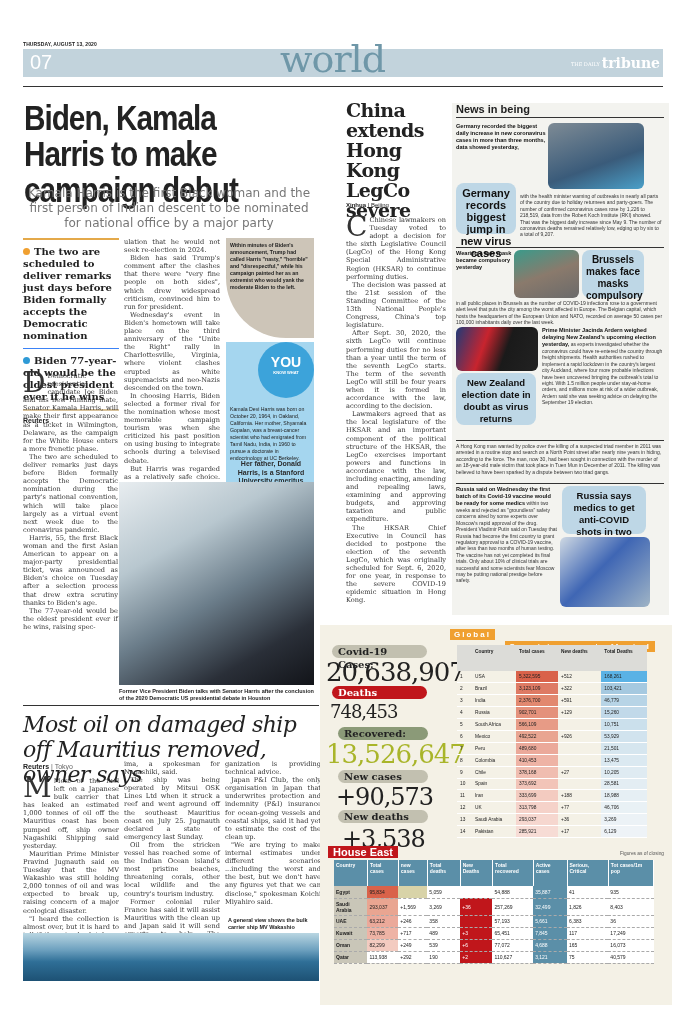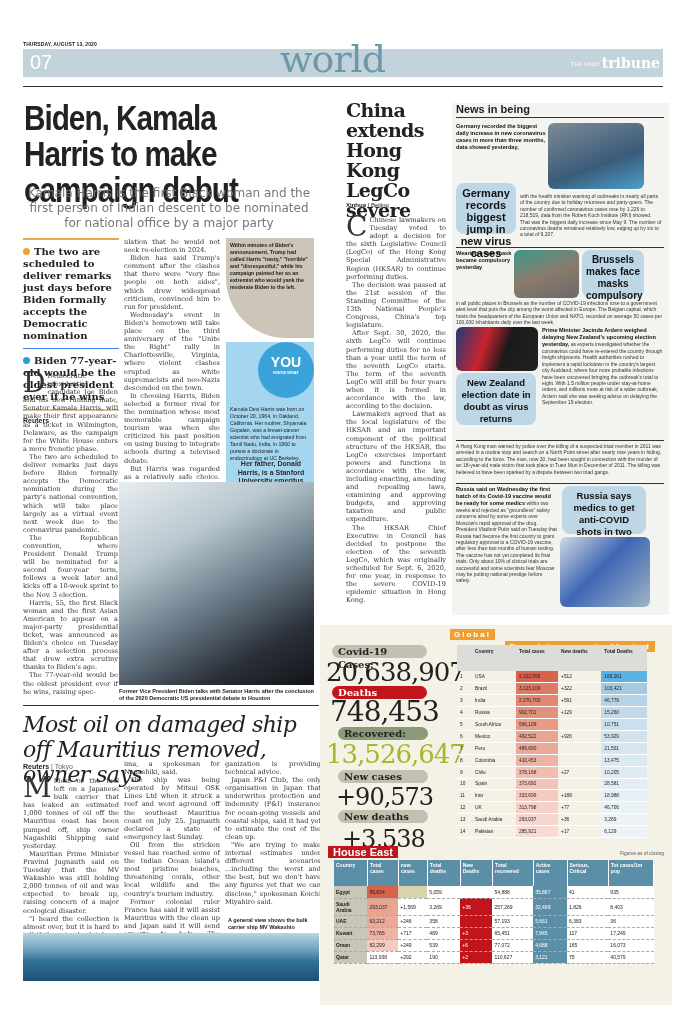--- a/index.html
+++ b/index.html
@@ -69,21 +69,20 @@
 <div class="abs h1">Biden, Kamala Harris to make campaign debut</div>
 <div class="abs dek">Kamala Harris is the first Black woman and the first person of Indian descent to be nominated for national office by a major party</div>
 <div class="abs hl">
   <div class="b"><span class="dot" style="background:#f0a030"></span><span>The two are scheduled to deliver remarks just days before Biden formally accepts the Democratic nomination</span></div>
   <div class="b b2"><span class="dot" style="background:#2e9ad6"></span><span>Biden 77-year-old would be the oldest president ever if he wins</span></div>
   <div class="byl" style="border-top:2px solid #d8c29a;padding-top:6px">Reuters</div>
 </div>
 <div class="abs col" style="left:23px;top:372px;width:95px">
   <p style="text-indent:0"><span class="drop">D</span><span>Democratic presidential candidate Joe Biden and his new running mate, Senator Kamala Harris, will make their first appearance as a ticket in Wilmington, Delaware, as the campaign for the White House enters a more frenetic phase.</span></p>
   <p>The two are scheduled to deliver remarks just days before Biden formally accepts the Democratic nomination during the party's national convention, which will take place largely as a virtual event next week due to the coronavirus pandemic.</p>
-  <p>The Republican convention, where President Donald Trump will be nominated for a second four-year term, follows a week later and kicks off a 10-week sprint to the Nov. 3 election.</p>
   <p>Harris, 55, the first Black woman and the first Asian American to appear on a major-party presidential ticket, was announced as Biden's choice on Tuesday after a selection process that drew extra scrutiny thanks to Biden's age.</p>
   <p>The 77-year-old would be the oldest president ever if he wins, raising spec-</p>
 </div>
 <div class="abs col" style="left:124px;top:238px;width:96px">
   <p style="text-indent:0">ulation that he would not seek re-election in 2024.</p>
   <p>Biden has said Trump's comment after the clashes that there were "very fine people on both sides", which drew widespread criticism, convinced him to run for president.</p>
   <p>Wednesday's event in Biden's hometown will take place on the third anniversary of the "Unite the Right" rally in Charlottesville, Virginia, where violent clashes erupted as white supremacists and neo-Nazis descended on the town.</p>
   <p>In choosing Harris, Biden selected a former rival for the nomination whose most memorable campaign tourism was when she criticized his past position on using busing to integrate schools during a televised debate.</p>
   <p>But Harris was regarded as a relatively safe choice. She is a more dynamic campaigner than Biden and will be relied upon to help energize Black voters, who represent a crucial constituency for Biden in key swing states.</p>
 </div>
@@ -149,21 +148,21 @@
   <div class="badge" style="left:110px;top:383px;width:84px;height:48px;font-size:9.5px">Russia says medics to get anti-COVID shots in two weeks</div>
   <div class="ph" style="left:108px;top:434px;width:90px;height:70px;background:linear-gradient(135deg,#cfd9e3,#3f66b4 45%,#9fb4c6)"></div>
 </div>
 
 <div class="abs gl">
   <div class="tag" style="left:130px;top:4px">Global</div>
   <div class="tag" style="left:185px;top:16px">Countries worst affected</div>
   <div class="pill" style="left:12px;top:20px;width:95px;background:#c2c0b0">Covid-19 Cases:</div>
   <div class="big" style="left:6px;top:35px;font-size:26px">20,638,907</div>
   <div class="pill" style="left:12px;top:61px;width:95px;background:#c0161b;color:#fff">Deaths</div>
-  <div class="big" style="left:10px;top:75px;font-size:28px">748,453</div>
+  <div class="big" style="left:10px;top:75px;font-size:18px">748,453</div>
   <div class="pill" style="left:18px;top:102px;width:90px;background:#8b9a78">Recovered:</div>
   <div class="big" style="left:6px;top:117px;font-size:26px;color:#a9b52a">13,526,647</div>
   <div class="pill" style="left:18px;top:145px;width:90px;background:#c2c0b0">New cases</div>
   <div class="big" style="left:16px;top:160px">+90,573</div>
   <div class="pill" style="left:18px;top:185px;width:90px;background:#c2c0b0">New deaths</div>
   <div class="big" style="left:22px;top:202px">+3,538</div>
 
   <table class="cw">
     <thead>
         <tr>

